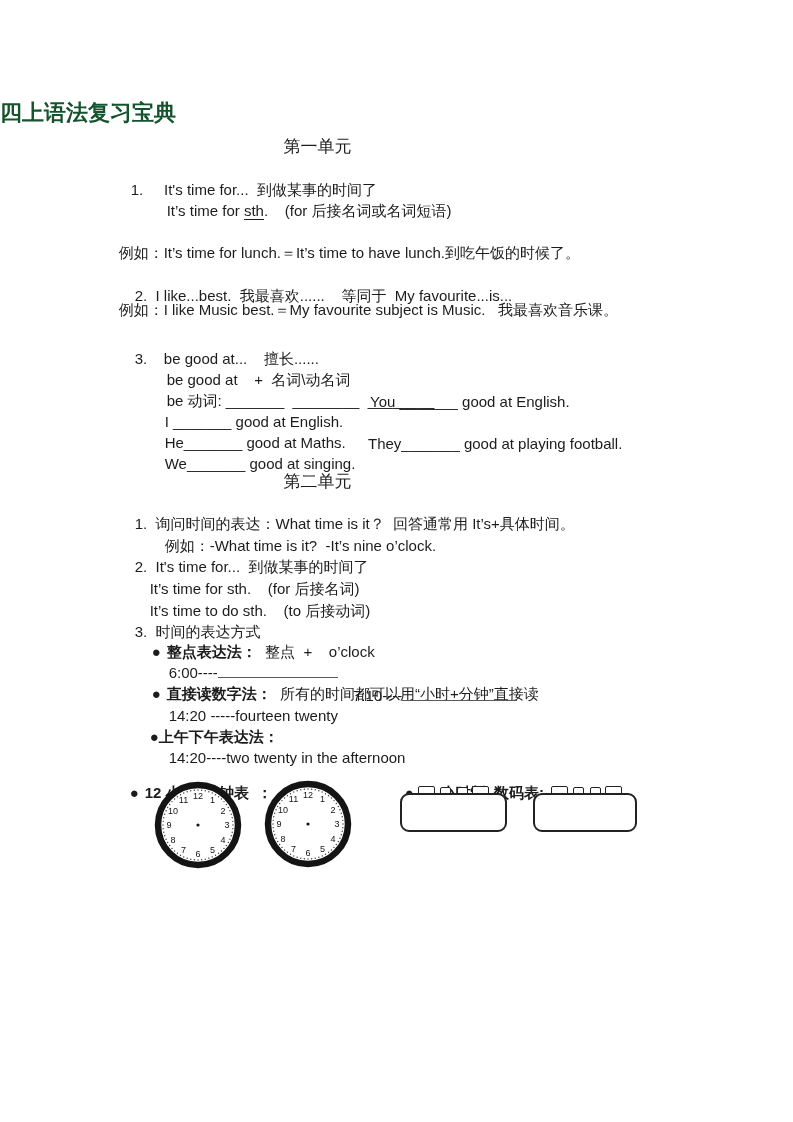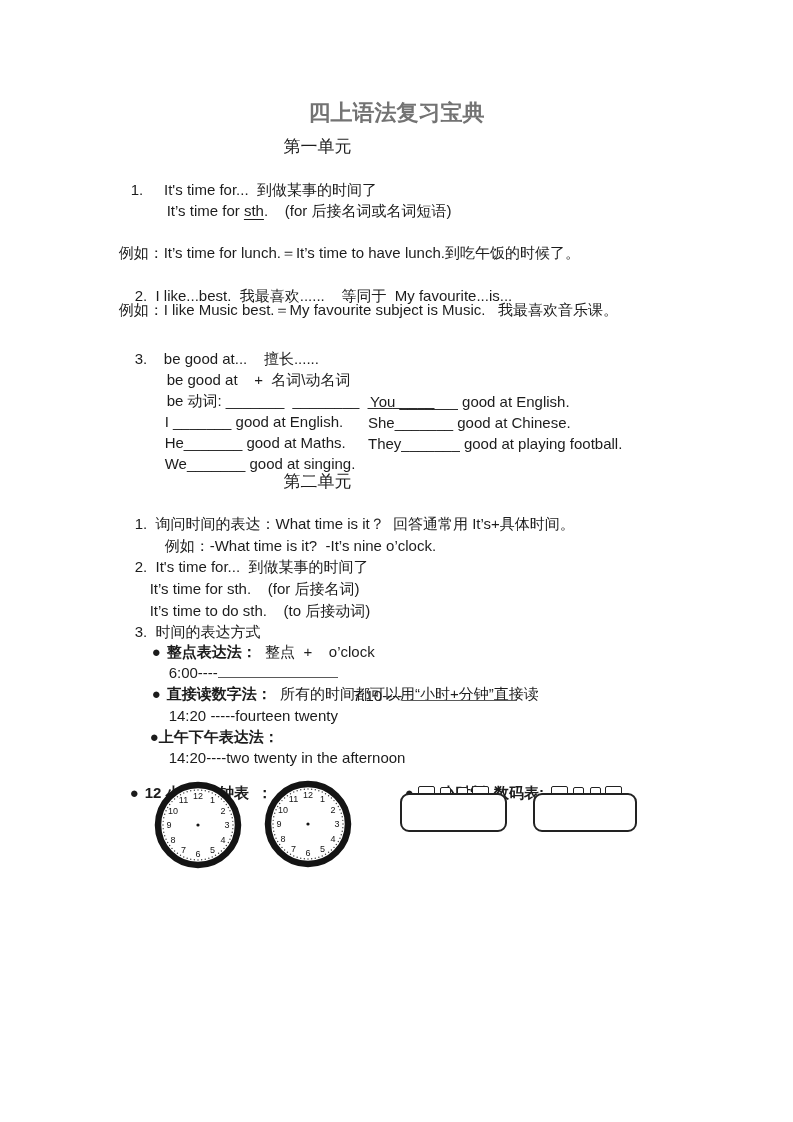--- a/index.html
+++ b/index.html
@@ -2,22 +2,22 @@
 <html><head>
 <meta charset="utf-8">
 <style>
   html,body{margin:0;padding:0;background:#ffffff;}
   .page{
     position:relative;width:793px;height:1122px;background:#fff;
     font-family:"Liberation Sans","DejaVu Sans",sans-serif;
     font-size:15px;color:#1c1c1c;overflow:hidden;
   }
   .ln{position:absolute;white-space:pre;line-height:20px;}
-  .title{position:absolute;left:0;width:793px;text-align:center;
-    font-size:22px;font-weight:bold;color:#737373;
+  .title{position:absolute;left:0;width:793px;text-align:left;
+    font-size:22px;font-weight:bold;color:#14532d;
     font-family:"Liberation Sans","DejaVu Sans",sans-serif;}
   .uh{position:absolute;left:0;width:635px;text-align:center;font-size:17px;
     font-family:"DejaVu Serif","Liberation Serif",serif;}
   .b{font-weight:bold;}
   .u{text-decoration:underline;text-underline-offset:3px;}
   .blank{display:inline-block;border-bottom:1.6px solid #5a5a5a;height:13px;}
   .col2{position:absolute;top:0;white-space:pre;}
   .bullet{padding-right:6px;}
   .bullet.tight{padding-right:0;}
   .clock-svg{position:absolute;}
@@ -62,21 +62,20 @@
   </div>
   <div class="ln" style="top:371px;left:150px">
     <span>be 动词: _______  ________  ________</span>
   </div>
   <div class="ln" style="top:392px;left:148px">
     <span>I _______ good at English.</span>
     <span class="col2" style="left:222px">You _______ good at English.</span>
   </div>
   <div class="ln" style="top:413px;left:148px">
     <span>He_______ good at Maths.</span>
-    <span class="col2" style="left:220px">She_______ good at Chinese.</span>
   </div>
   <div class="ln" style="top:434px;left:148px">
     <span>We_______ good at singing.</span>
     <span class="col2" style="left:220px">They_______ good at playing football.</span>
   </div>
 
   <div class="uh" style="top:470px">第二单元</div>
 
   <div class="ln" style="top:494px;left:118px">
     <span>1.  询问时间的表达：What time is it？  回答通常用 It’s+具体时间。</span>

